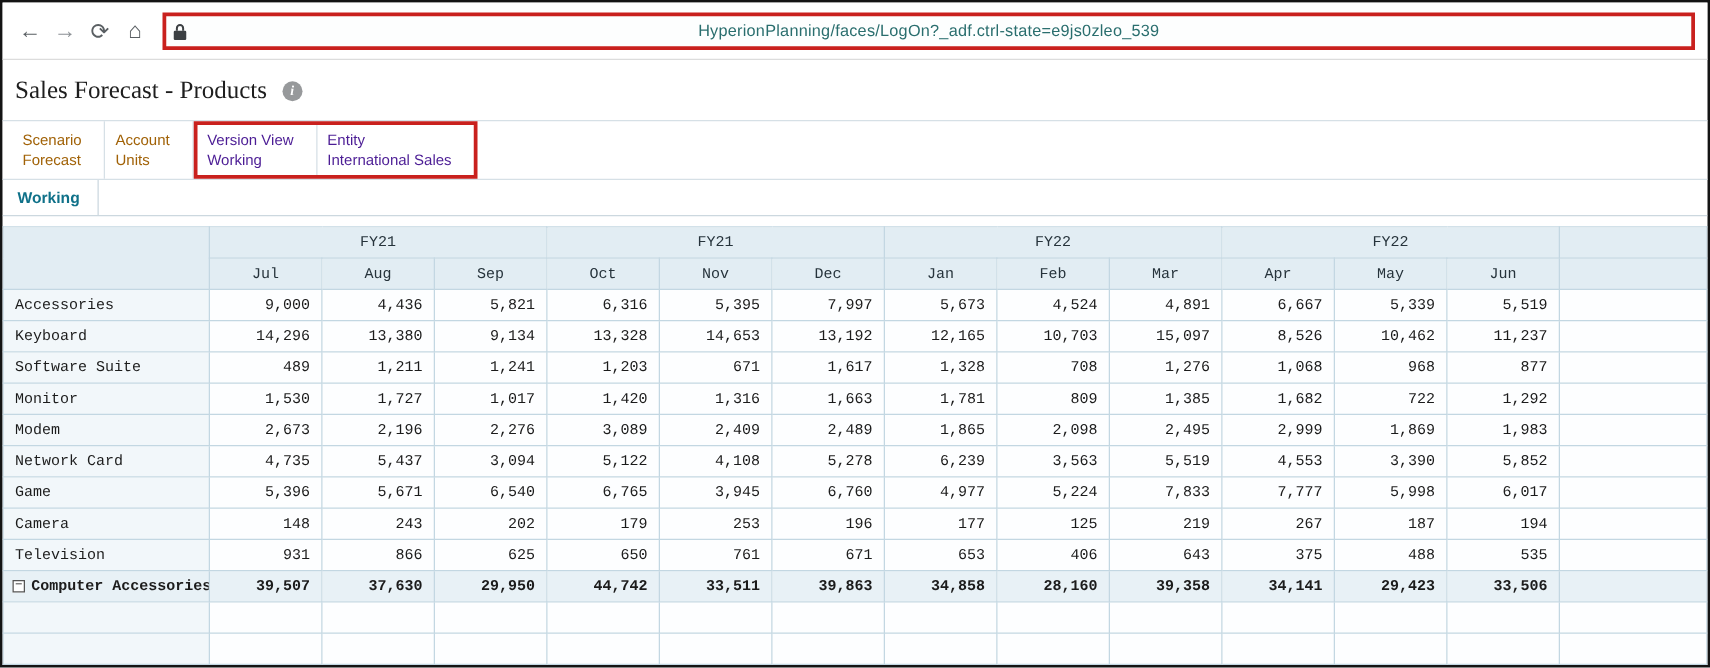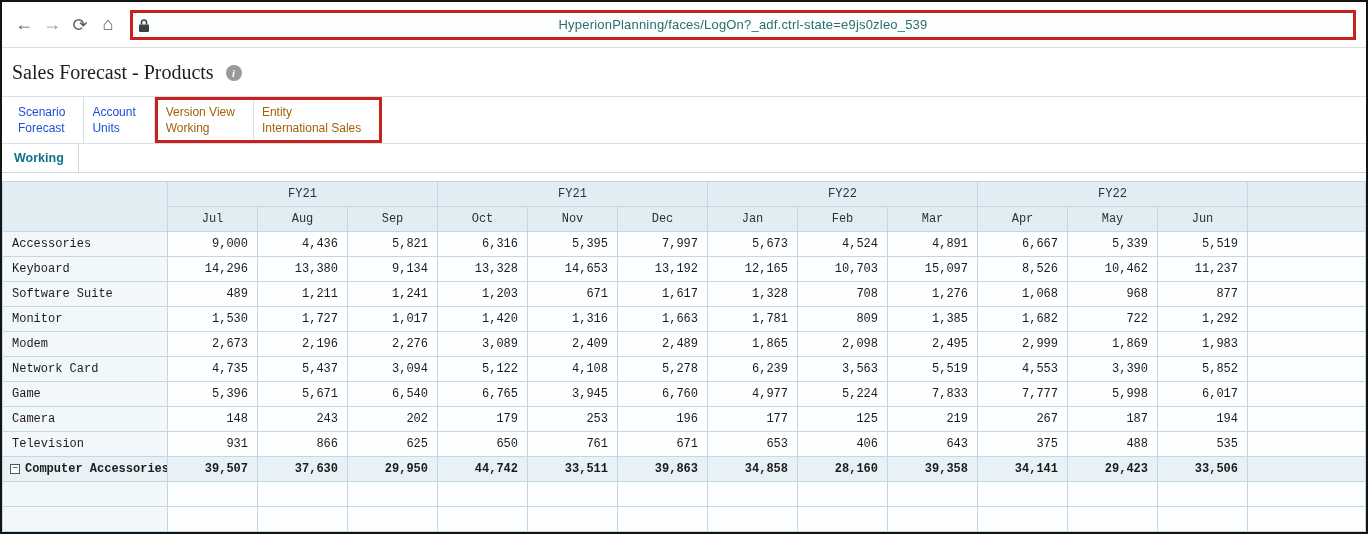--- a/index.html
+++ b/index.html
@@ -15,24 +15,24 @@
   .url-text { font-size:13px; color:#2a6e6e; letter-spacing:.2px; }
 
   
   .title-row { display:flex; align-items:center; gap:12px; padding:13px 12px 12px 10px; }
   .page-title { font-family:"Liberation Serif", serif; font-size:20px; font-weight:500; color:#1e1e1e; }
   .info-icon { width:16px; height:16px; border-radius:50%; background:#97999b; color:#fff; font-family:"Liberation Serif", serif; font-style:italic; font-weight:bold; font-size:11px; display:flex; align-items:center; justify-content:center; cursor:pointer; }
 
   
   .pov-bar { display:flex; align-items:stretch; border-top:1px solid #d6e0e6; border-bottom:1px solid #d6e0e6; height:48px; padding-left:8px; background:#fff; }
   .pov-cell { display:flex; flex-direction:column; justify-content:center; padding:4px 18px 4px 8px; border-right:1px solid #d6e0e6; }
-  .pov-line { font-size:12px; color:#1d4ed8; line-height:16px; }
+  .pov-line { font-size:12px; color:#a16207; line-height:16px; }
   .pov-highlight { display:flex; align-items:stretch; border:3px solid #c9211e; }
   .pov-highlight .pov-cell:last-child { border-right:none; }
-  .pov-highlight .pov-line { color:#a16207; }
+  .pov-highlight .pov-line { color:#4c1d95; }
 
   
   .tab-row { display:flex; align-items:stretch; border-bottom:1px solid #ccd8df; height:29px; padding-left:8px; }
   .tab { display:flex; align-items:center; padding:0 14px 0 4px; font-size:12.5px; font-weight:bold; color:#0f7189; border-right:1px solid #ccd8df; background:#fff; cursor:pointer; }
 
   
   .grid-wrap { margin-top:8px;font-family:Liberation Mono, monospace; }
   table.grid { width:100%; border-collapse:collapse; table-layout:fixed; font-size:12px; }
   table.grid th, table.grid td { border:1px solid #c3d7e2; height:25px; padding:0 9px; overflow:hidden; white-space:nowrap; }
   table.grid thead th { background:#e2edf3; font-weight:normal; color:#26333b; text-align:center; }

